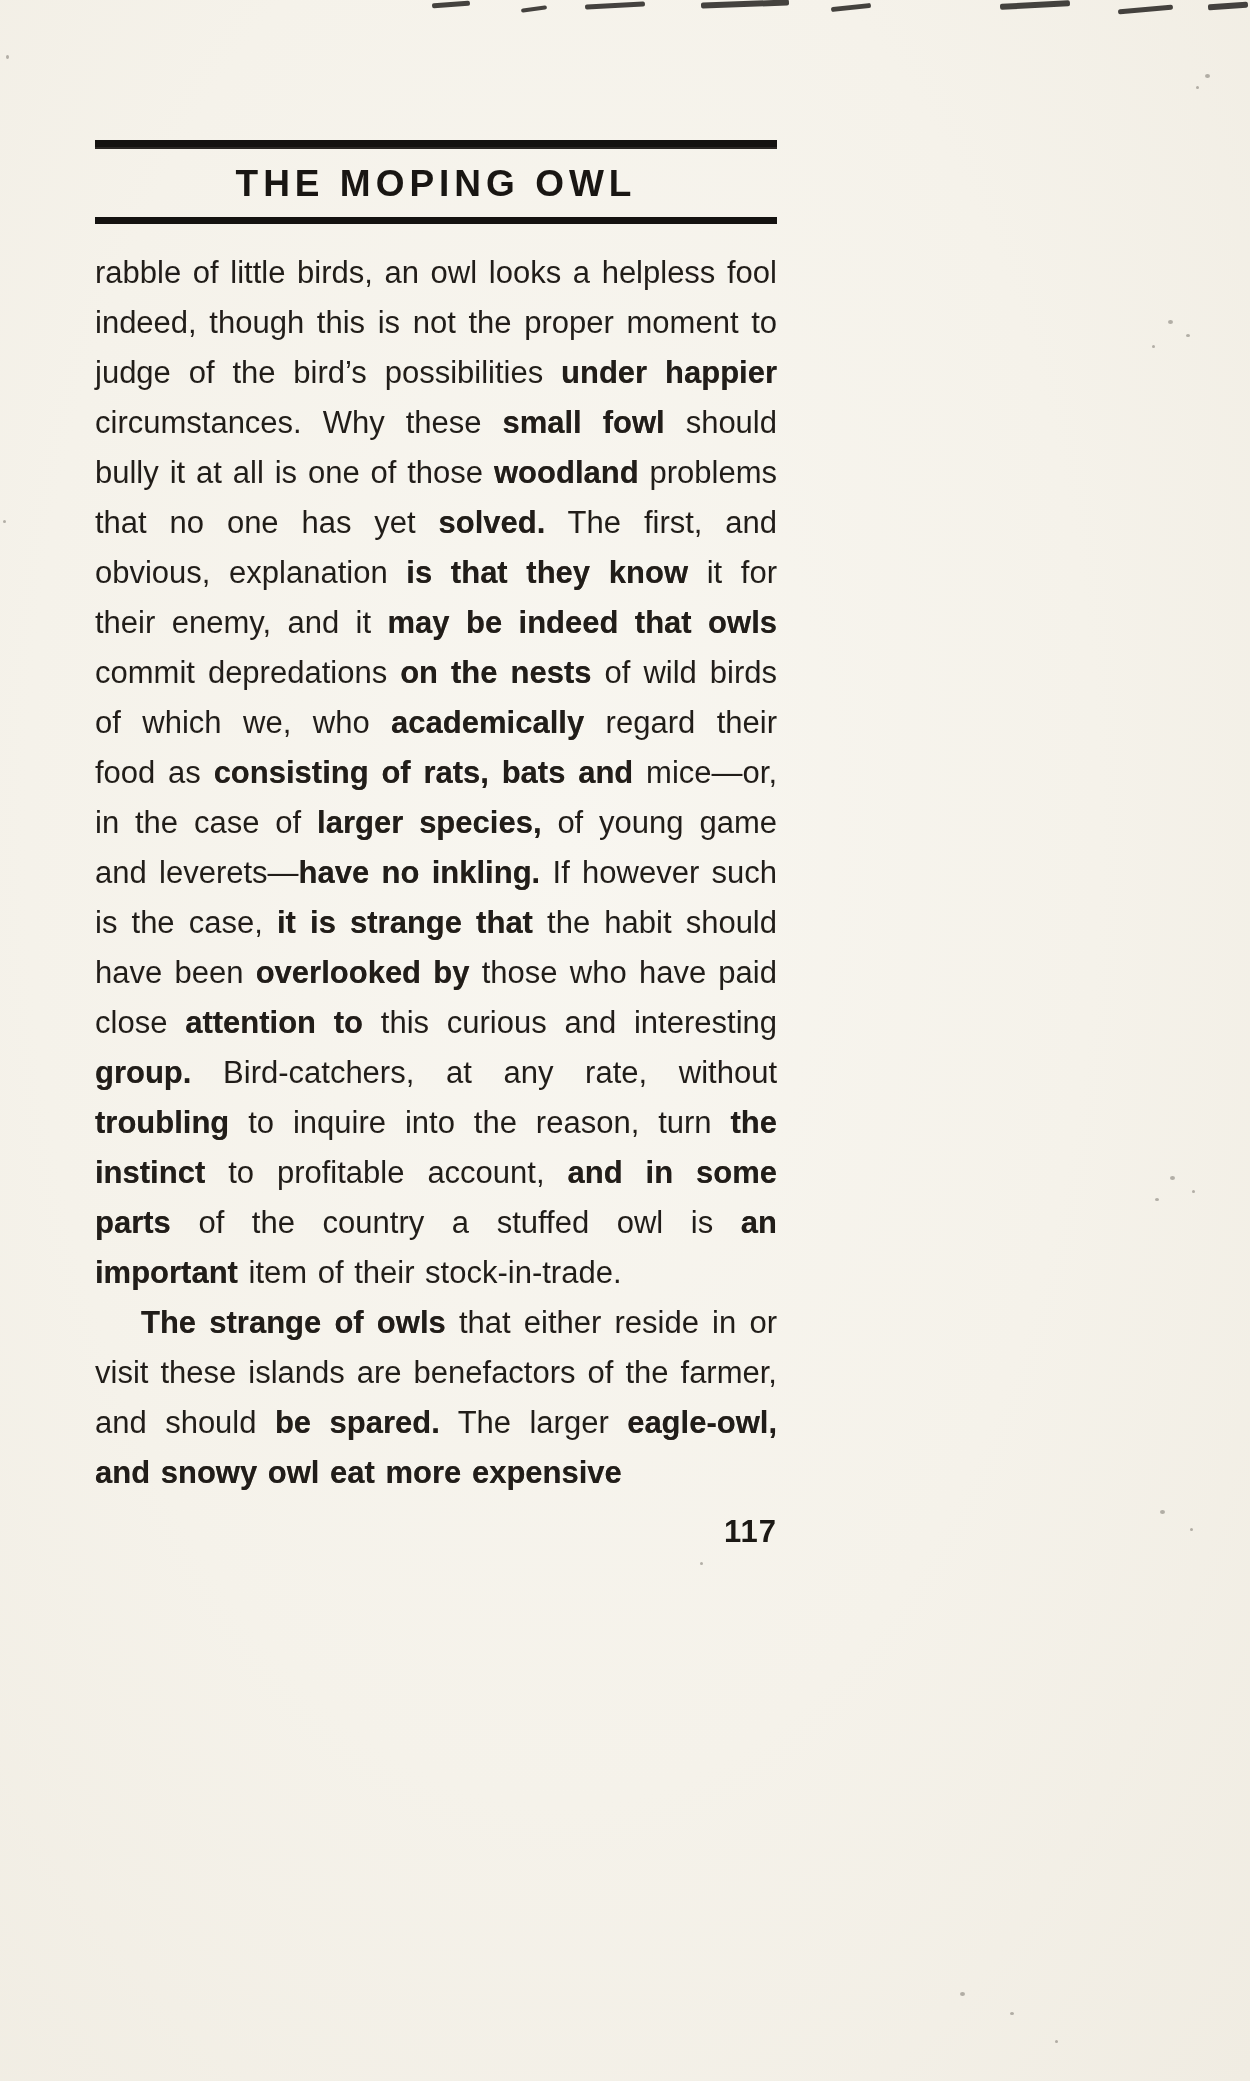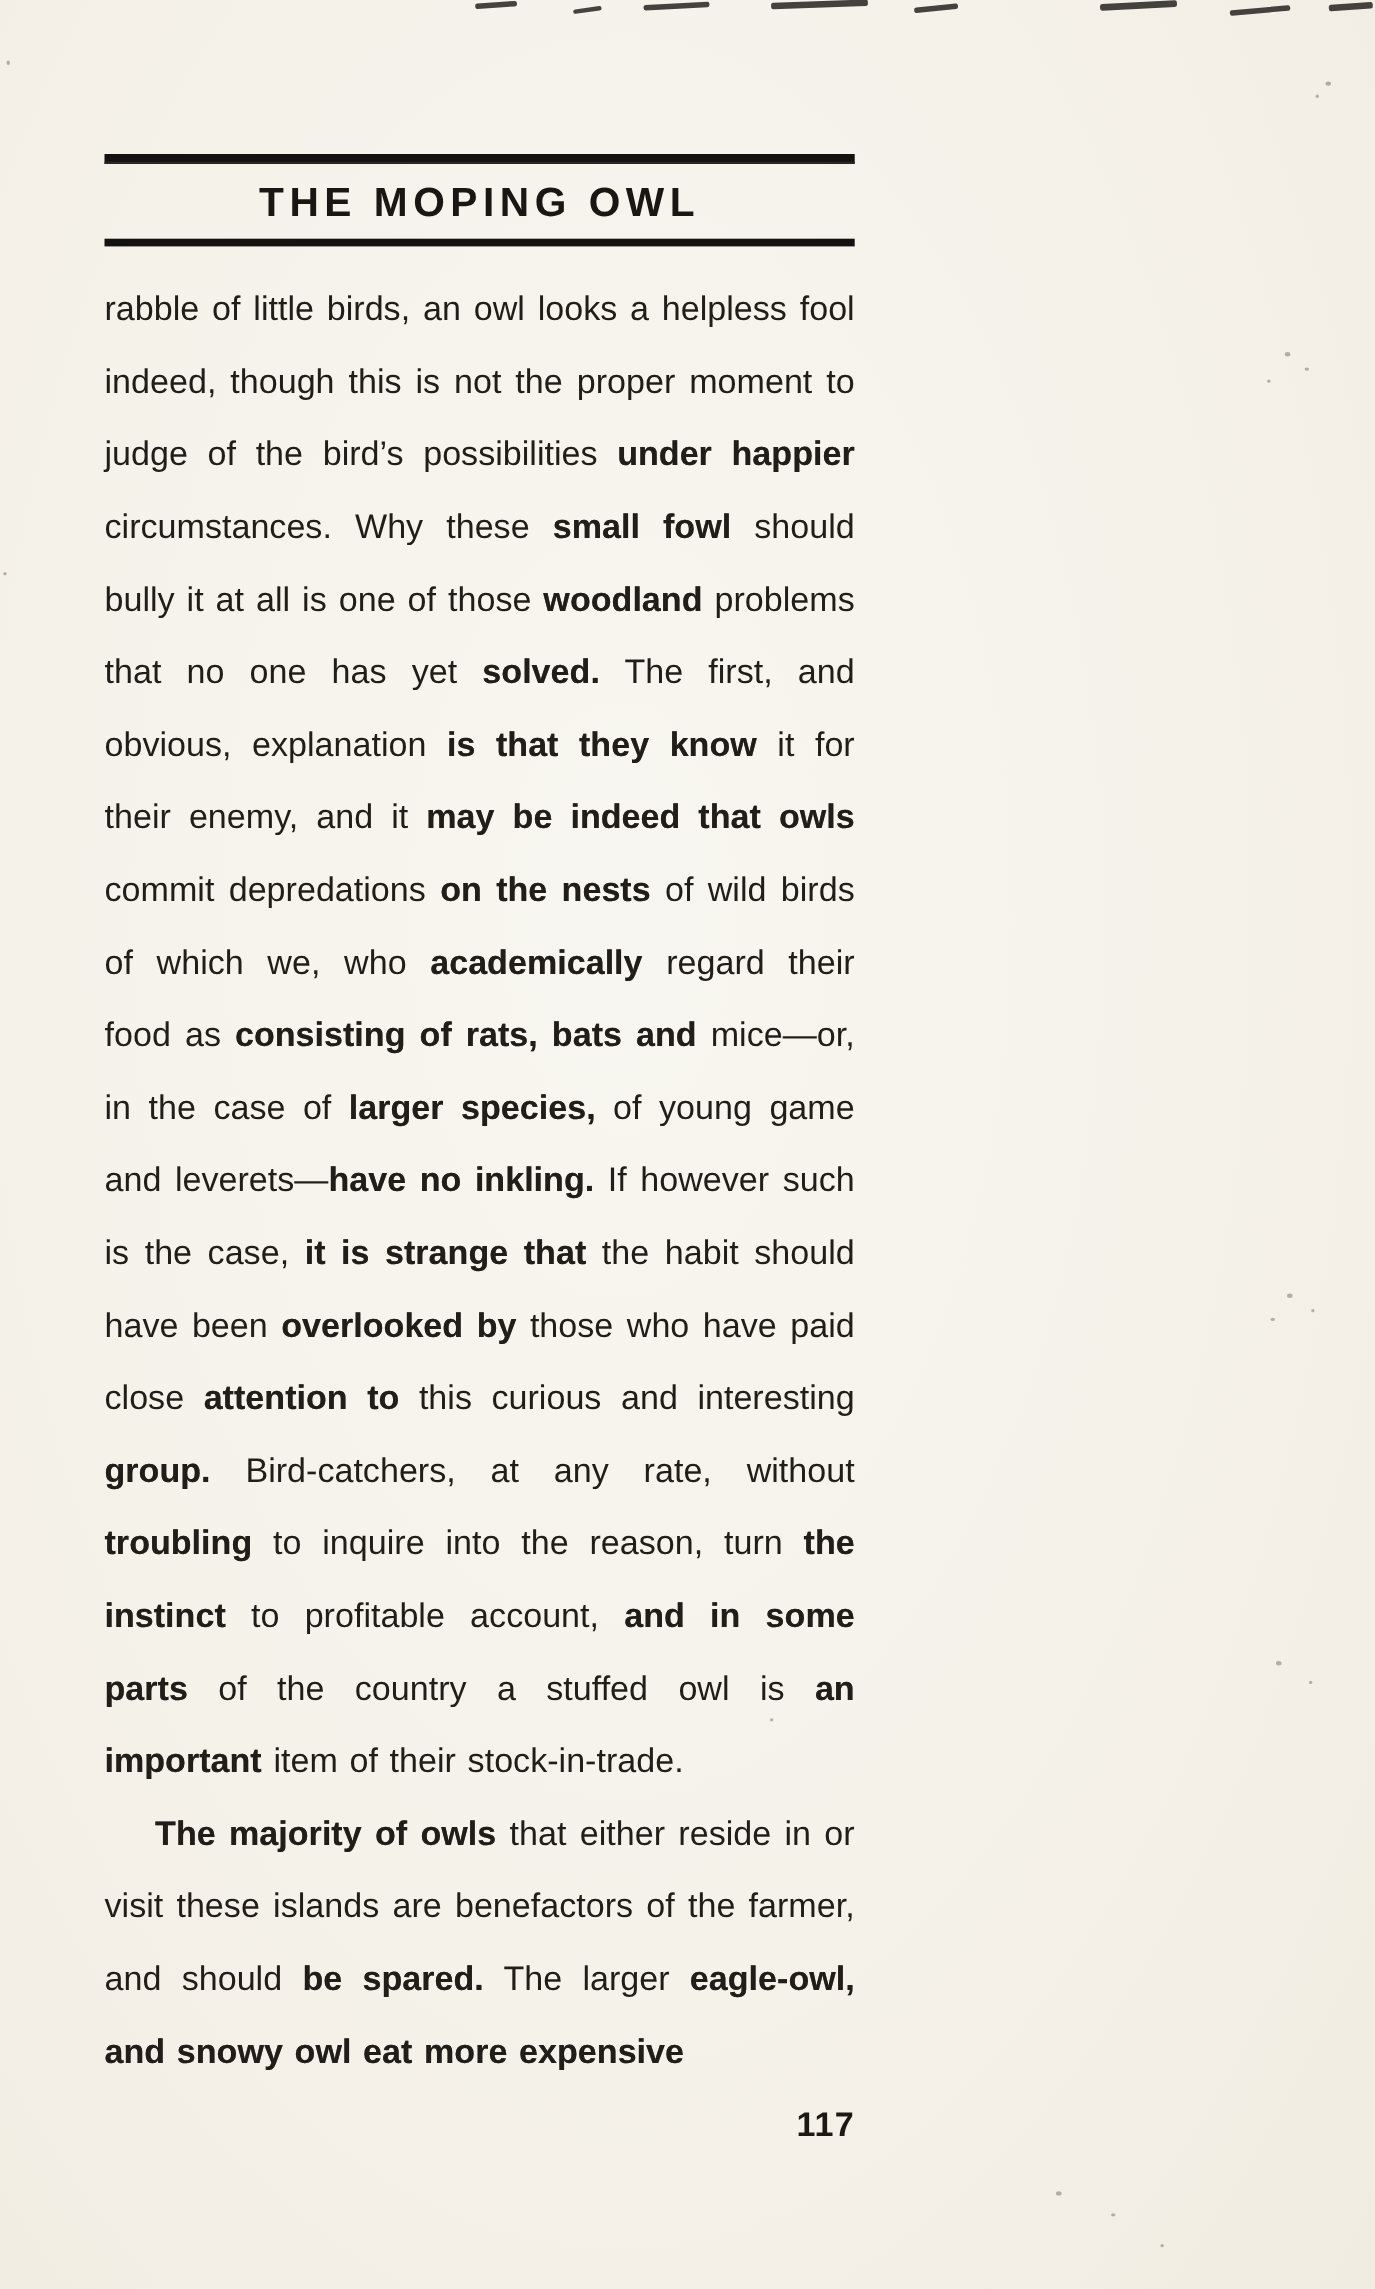--- a/index.html
+++ b/index.html
@@ -74,21 +74,21 @@
     font-size: 37px;
     font-weight: 600;
     letter-spacing: 5px;
     padding: 14px 0 12px 0;
     color: #191613;
   }
 
   .body-text {
     margin-top: 24px;
     font-size: 31px;
-    line-height: 66px;
+    line-height: 50px;
     text-align: justify;
     color: #211d19;
     word-spacing: 2px;
   }
 
   .body-text p { margin: 0; }
   .body-text p.indent { text-indent: 46px; }
 
   .ink-heavy {
     font-weight: 700;
@@ -135,19 +135,19 @@
   <div class="speck s15"></div>
   <div class="speck s16"></div>
 
   <div class="column">
     <div class="rule rule-top"></div>
     <h1 class="title">THE MOPING OWL</h1>
     <div class="rule rule-bottom"></div>
 
     <div class="body-text">
         <p><span>rabble of little birds, an owl looks a helpless fool indeed, though this is not the proper moment to judge of the bird’s possibilities </span><span class="ink-heavy">under happier</span><span> circumstances. Why these </span><span class="ink-heavy">small fowl</span><span> should bully it at all is one of those </span><span class="ink-heavy">woodland</span><span> problems that no one has yet </span><span class="ink-heavy">solved.</span><span> The first, and obvious, explanation </span><span class="ink-heavy">is that they know</span><span> it for their enemy, and it </span><span class="ink-heavy">may be indeed that owls</span><span> commit depredations </span><span class="ink-heavy">on the nests</span><span> of wild birds of which we, who </span><span class="ink-heavy">academically</span><span> regard their food as </span><span class="ink-heavy">consisting of rats, bats and</span><span> mice—or, in the case of </span><span class="ink-heavy">larger species,</span><span> of young game and leverets—</span><span class="ink-heavy">have no inkling.</span><span> If however such is the case, </span><span class="ink-heavy">it is strange that</span><span> the habit should have been </span><span class="ink-heavy">overlooked by</span><span> those who have paid close </span><span class="ink-heavy">attention to</span><span> this curious and interesting </span><span class="ink-heavy">group.</span><span> Bird-catchers, at any rate, without </span><span class="ink-heavy">troubling</span><span> to inquire into the reason, turn </span><span class="ink-heavy">the instinct</span><span> to profitable account, </span><span class="ink-heavy">and in some parts</span><span> of the country a stuffed owl is </span><span class="ink-heavy">an important</span><span> item of their stock-in-trade.</span></p>
-        <p class="indent"><span class="ink-heavy">The majority of owls</span><span> that either reside in or visit these islands are benefactors of the farmer, and should </span><span class="ink-heavy">be spared.</span><span> The larger </span><span class="ink-heavy">eagle-owl, and snowy owl eat more expensive</span></p>
+        <p class="indent"><span class="ink-heavy">The strange of owls</span><span> that either reside in or visit these islands are benefactors of the farmer, and should </span><span class="ink-heavy">be spared.</span><span> The larger </span><span class="ink-heavy">eagle-owl, and snowy owl eat more expensive</span></p>
       </div>
 
     <div class="page-number">117</div>
   </div>
 
 </div>
 
 </body></html>

